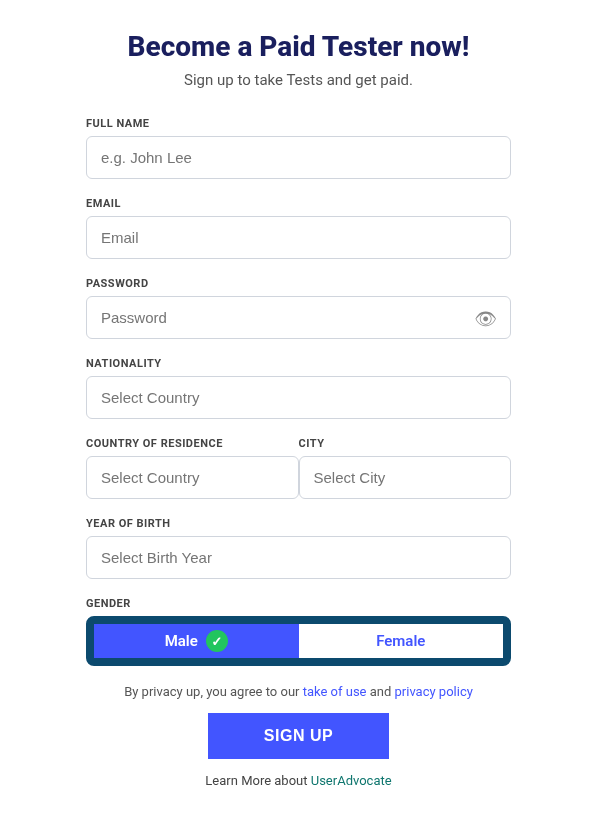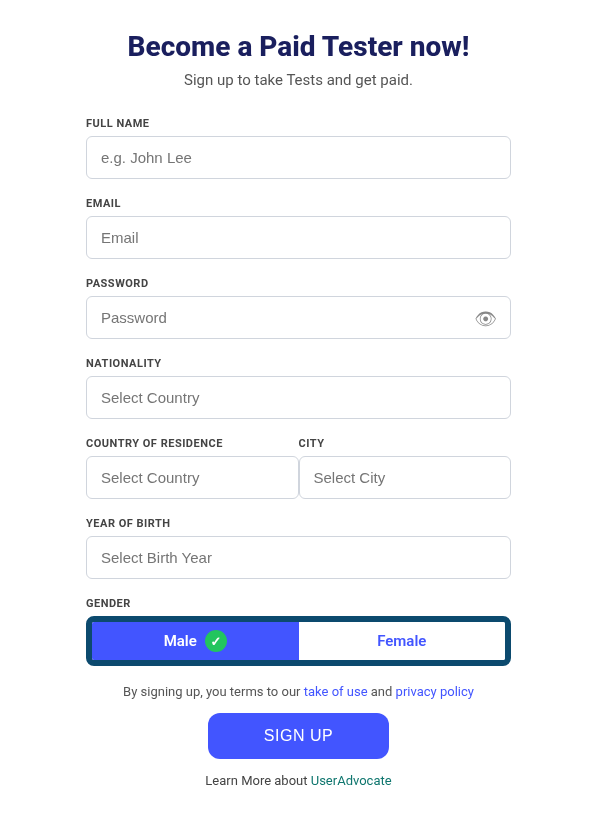--- a/index.html
+++ b/index.html
@@ -85,21 +85,21 @@
     .row-two {
       display: flex;
     }
 
     .row-two .form-group {
       flex: 1;
     }
 
     .gender-toggle {
       display: flex;
-      border: 6px solid #0c4a6e;
+      border: 8px solid #0c4a6e;
       border-radius: 8px;
       overflow: hidden;
       height: 50px;
     }
 
     .gender-option {
       flex: 1;
       display: flex;
       align-items: center;
       justify-content: center;
@@ -145,23 +145,23 @@
       color: #4255ff;
       text-decoration: none;
     }
 
     .signup-btn {
       display: block;
       margin: 12px auto;
       background: #4255ff;
       color: #fff;
       border: none;
-      border-radius: 12px;
+      border-radius: 0;
       font-size: 16px;
-      font-weight: 400;
+      font-weight: 700;
       padding: 14px 56px;
       cursor: pointer;
       letter-spacing: 0.5px;
       transition: background 0.2s;
     }
 
     .learn-more {
       text-align: center;
       font-size: 13px;
       color: #444;
@@ -231,21 +231,21 @@
             <span>✓</span>
           </div>
         </div>
         <div class="gender-option inactive">
           <span>Female</span>
         </div>
       </div>
     </div>
 
     <p class="terms-text">
-      <span>By signing up, you terms to our </span><a href="#">take of use</a><span> and </span><a href="#">privacy policy</a>
+      <span>By privacy up, you agree to our </span><a href="#">take of use</a><span> and </span><a href="#">privacy policy</a>
     </p>
 
     <button class="signup-btn" type="submit">SIGN UP</button>
 
     <p class="learn-more">
       <span>Learn More about </span><a href="#">UserAdvocate</a>
     </p>
 
   </form>
 </div>

